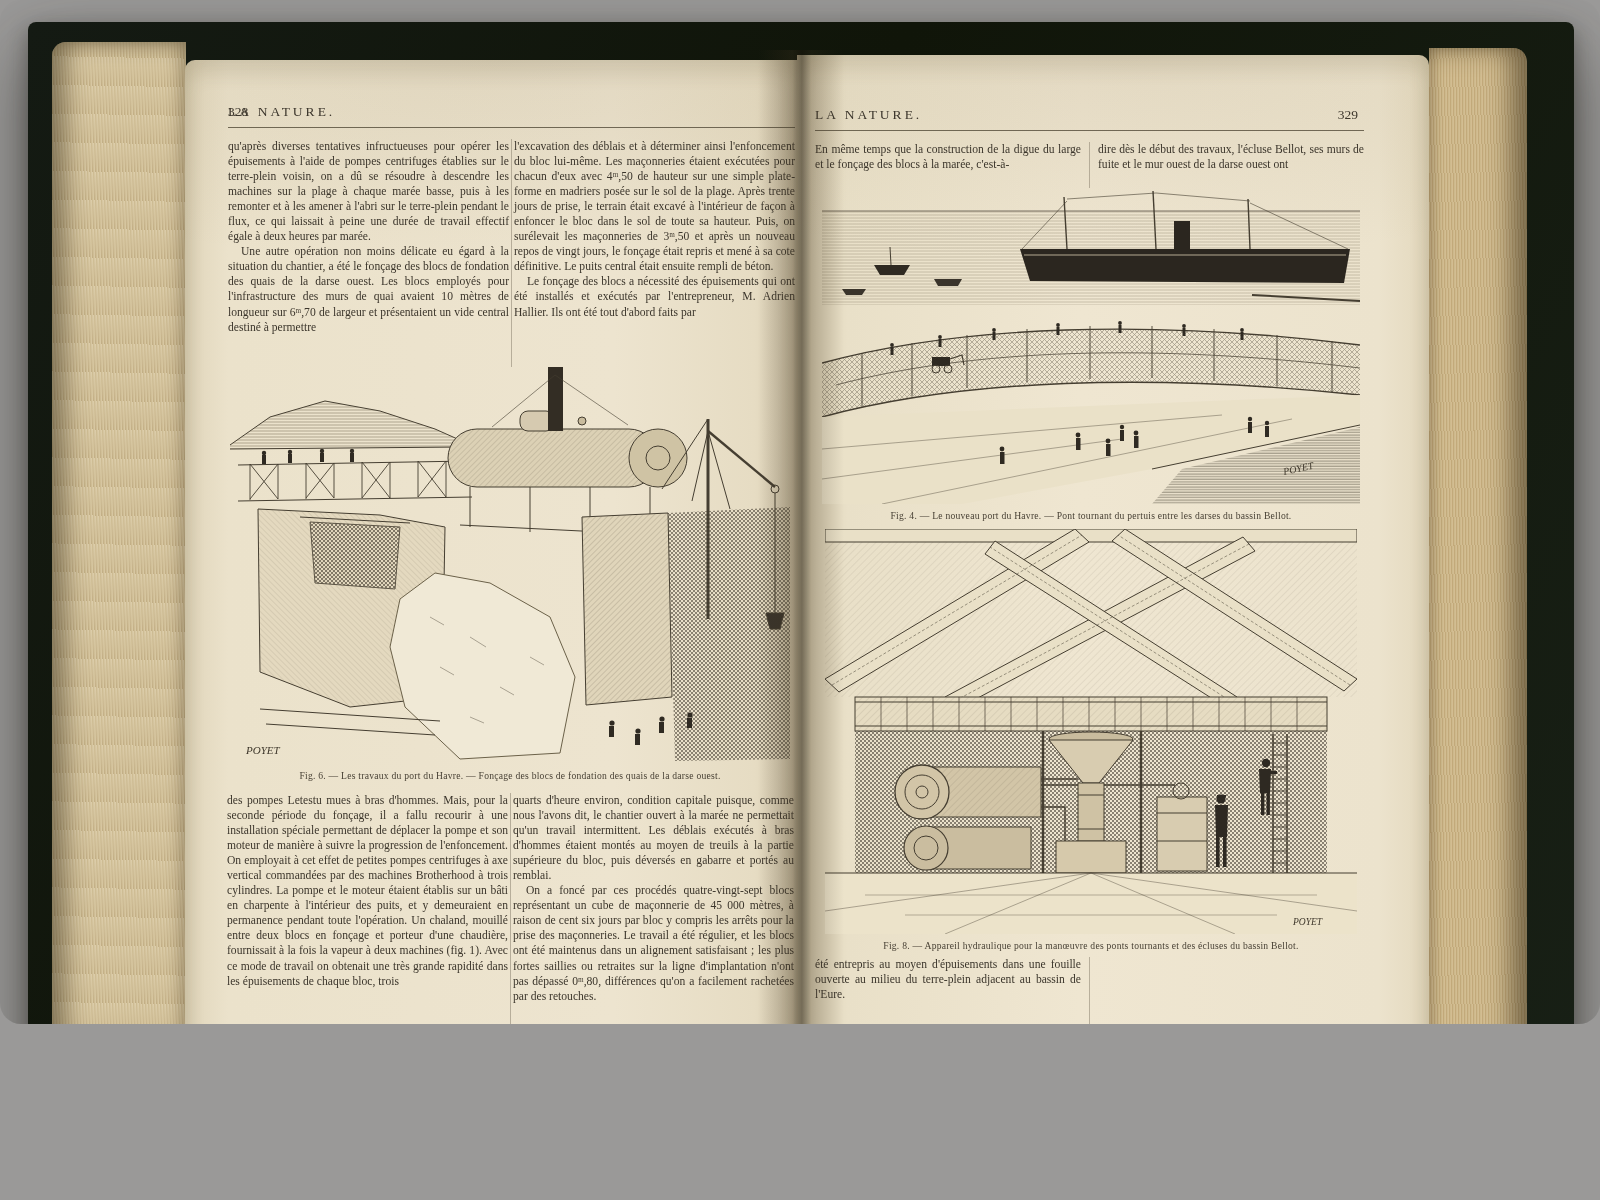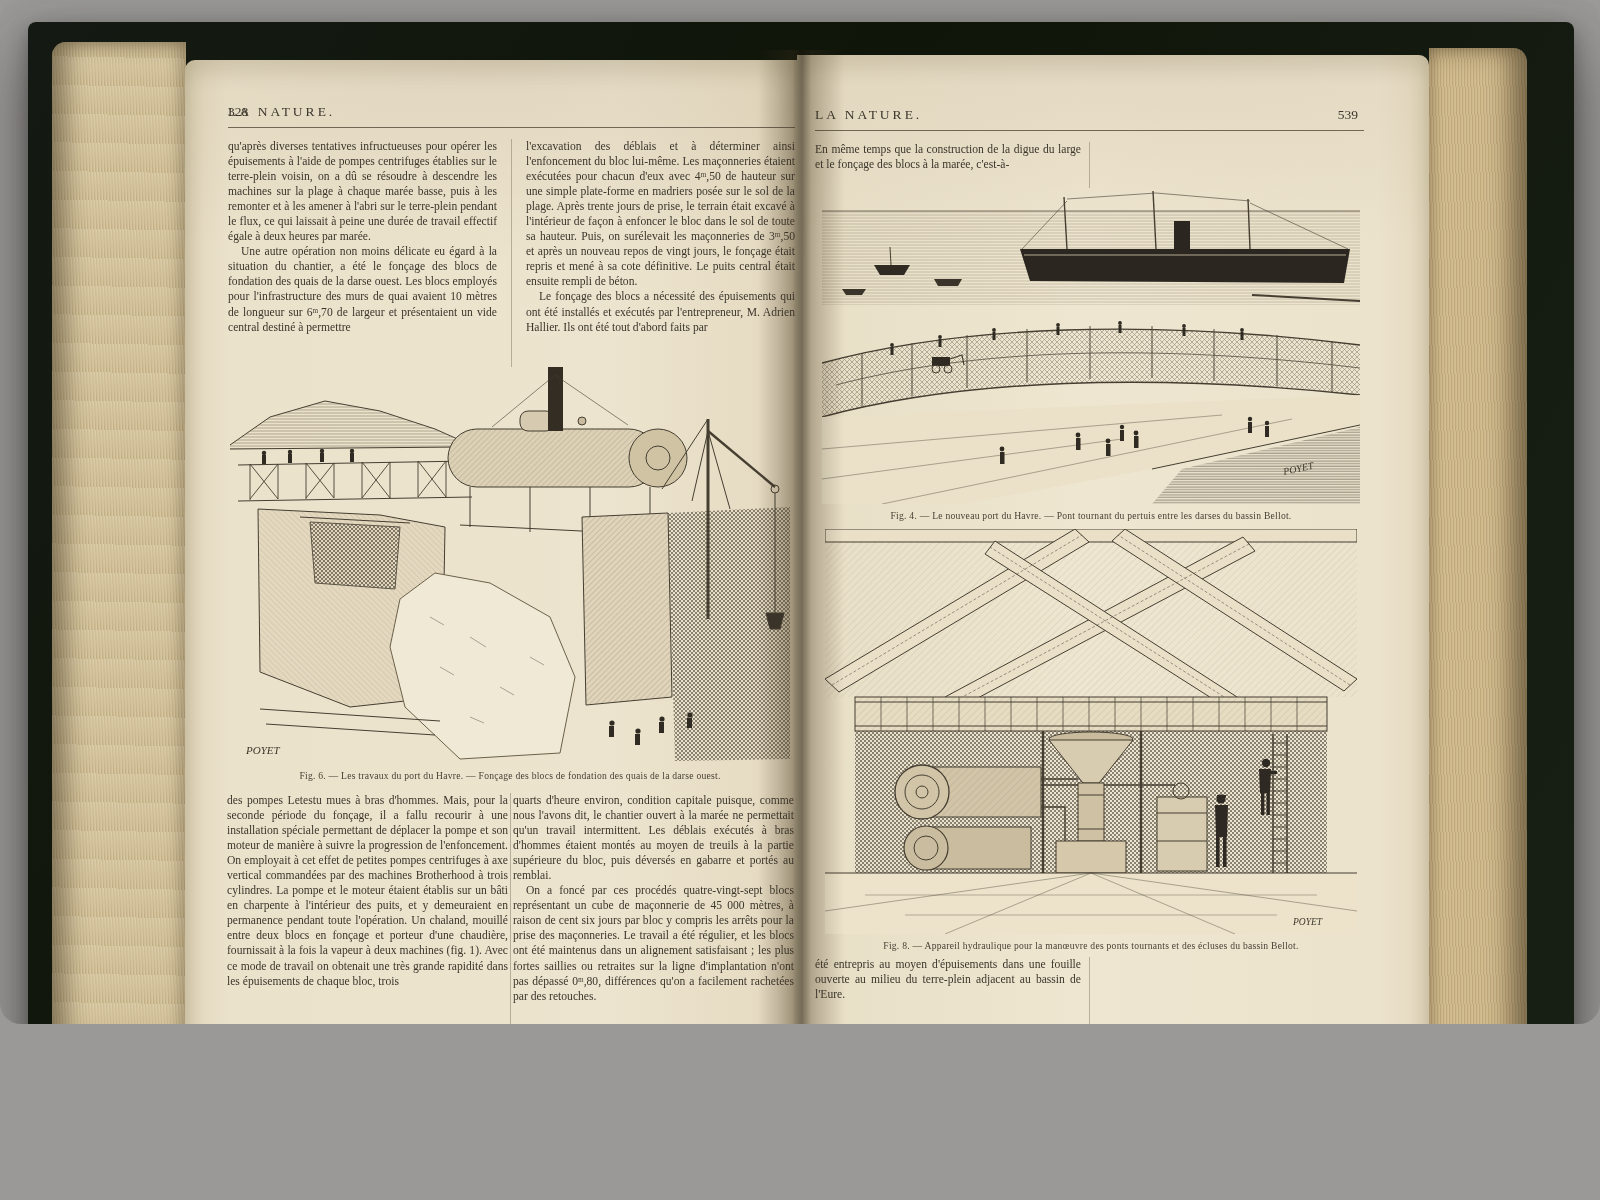--- a/index.html
+++ b/index.html
@@ -75,21 +75,21 @@
   <div class="edge-right-marble"></div>
   <div class="edge-bottom"></div>
 
   <div class="page page-left">
     <div class="head" style="left:43px;top:44px;width:567px;">
       <span class="pnum l">328</span>
       <span class="rhead">LA NATURE.</span>
     </div>
     <div class="rule" style="left:43px;top:67px;width:567px;"></div>
 
-    <div class="tblock" style="left:43px;top:79px;width:567px;height:228px;gap:12px;">
+    <div class="tblock" style="left:43px;top:79px;width:567px;height:228px;">
       <div class="col">
         <p>qu'après diverses tentatives infructueuses pour opérer les épuisements à l'aide de pompes centrifuges établies sur le terre-plein voisin, on a dû se résoudre à descendre les machines sur la plage à chaque marée basse, puis à les remonter et à les amener à l'abri sur le terre-plein pendant le flux, ce qui laissait à peine une durée de travail effectif égale à deux heures par marée.</p>
         <p class="indent">Une autre opération non moins délicate eu égard à la situation du chantier, a été le fonçage des blocs de fondation des quais de la darse ouest. Les blocs employés pour l'infrastructure des murs de quai avaient 10 mètres de longueur sur 6ᵐ,70 de largeur et présentaient un vide central destiné à permettre</p>
       </div>
       <div class="colsep"></div>
       <div class="col">
         <p>l'excavation des déblais et à déterminer ainsi l'enfoncement du bloc lui-même. Les maçonneries étaient exécutées pour chacun d'eux avec 4ᵐ,50 de hauteur sur une simple plate-forme en madriers posée sur le sol de la plage. Après trente jours de prise, le terrain était excavé à l'intérieur de façon à enfoncer le bloc dans le sol de toute sa hauteur. Puis, on surélevait les maçonneries de 3ᵐ,50 et après un nouveau repos de vingt jours, le fonçage était repris et mené à sa cote définitive. Le puits central était ensuite rempli de béton.</p>
         <p class="indent">Le fonçage des blocs a nécessité des épuisements qui ont été installés et exécutés par l'entrepreneur, M. Adrien Hallier. Ils ont été tout d'abord faits par</p>
       </div>
     </div>
@@ -209,29 +209,32 @@
       <div class="col">
         <p>quarts d'heure environ, condition capitale puisque, comme nous l'avons dit, le chantier ouvert à la marée ne permettait qu'un travail intermittent. Les déblais exécutés à bras d'hommes étaient montés au moyen de treuils à la partie supérieure du bloc, puis déversés en gabarre et portés au remblai.</p>
         <p class="indent">On a foncé par ces procédés quatre-vingt-sept blocs représentant un cube de maçonnerie de 45 000 mètres, à raison de cent six jours par bloc y compris les arrêts pour la prise des maçonneries. Le travail a été régulier, et les blocs ont été maintenus dans un alignement satisfaisant ; les plus fortes saillies ou retraites sur la ligne d'implantation n'ont pas dépassé 0ᵐ,80, différences qu'on a facilement rachetées par des retouches.</p>
       </div>
     </div>
   </div>
 
   <div class="page page-right">
     <div class="head" style="left:18px;top:52px;width:549px;">
       <span class="rhead">LA NATURE.</span>
-      <span class="pnum r">539</span>
+      <span class="pnum r">329</span>
     </div>
     <div class="rule" style="left:18px;top:75px;width:549px;"></div>
 
     <div class="tblock" style="left:18px;top:87px;width:549px;height:46px;">
       <div class="col">
         <p>En même temps que la construction de la digue du large et le fonçage des blocs à la marée, c'est-à-</p>
       </div>
       <div class="colsep"></div>
+      <div class="col">
+        <p>dire dès le début des travaux, l'écluse Bellot, ses murs de fuite et le mur ouest de la darse ouest ont</p>
+      </div>
     </div>
 
     <figure style="left:25px;top:132px;width:538px;">
       <svg class="eng" width="538" height="317" viewBox="0 0 538 317">
         <defs>
           <pattern id="f2h" width="5" height="3" patternUnits="userSpaceOnUse">
               <line x1="0" y1="1" x2="5" y2="1" stroke="#6a6049" stroke-width="0.55"></line>
             </pattern>
           <pattern id="f2h2" width="5" height="2.6" patternUnits="userSpaceOnUse">
               <line x1="0" y1="1" x2="5" y2="1" stroke="#4a4336" stroke-width="0.8"></line>

